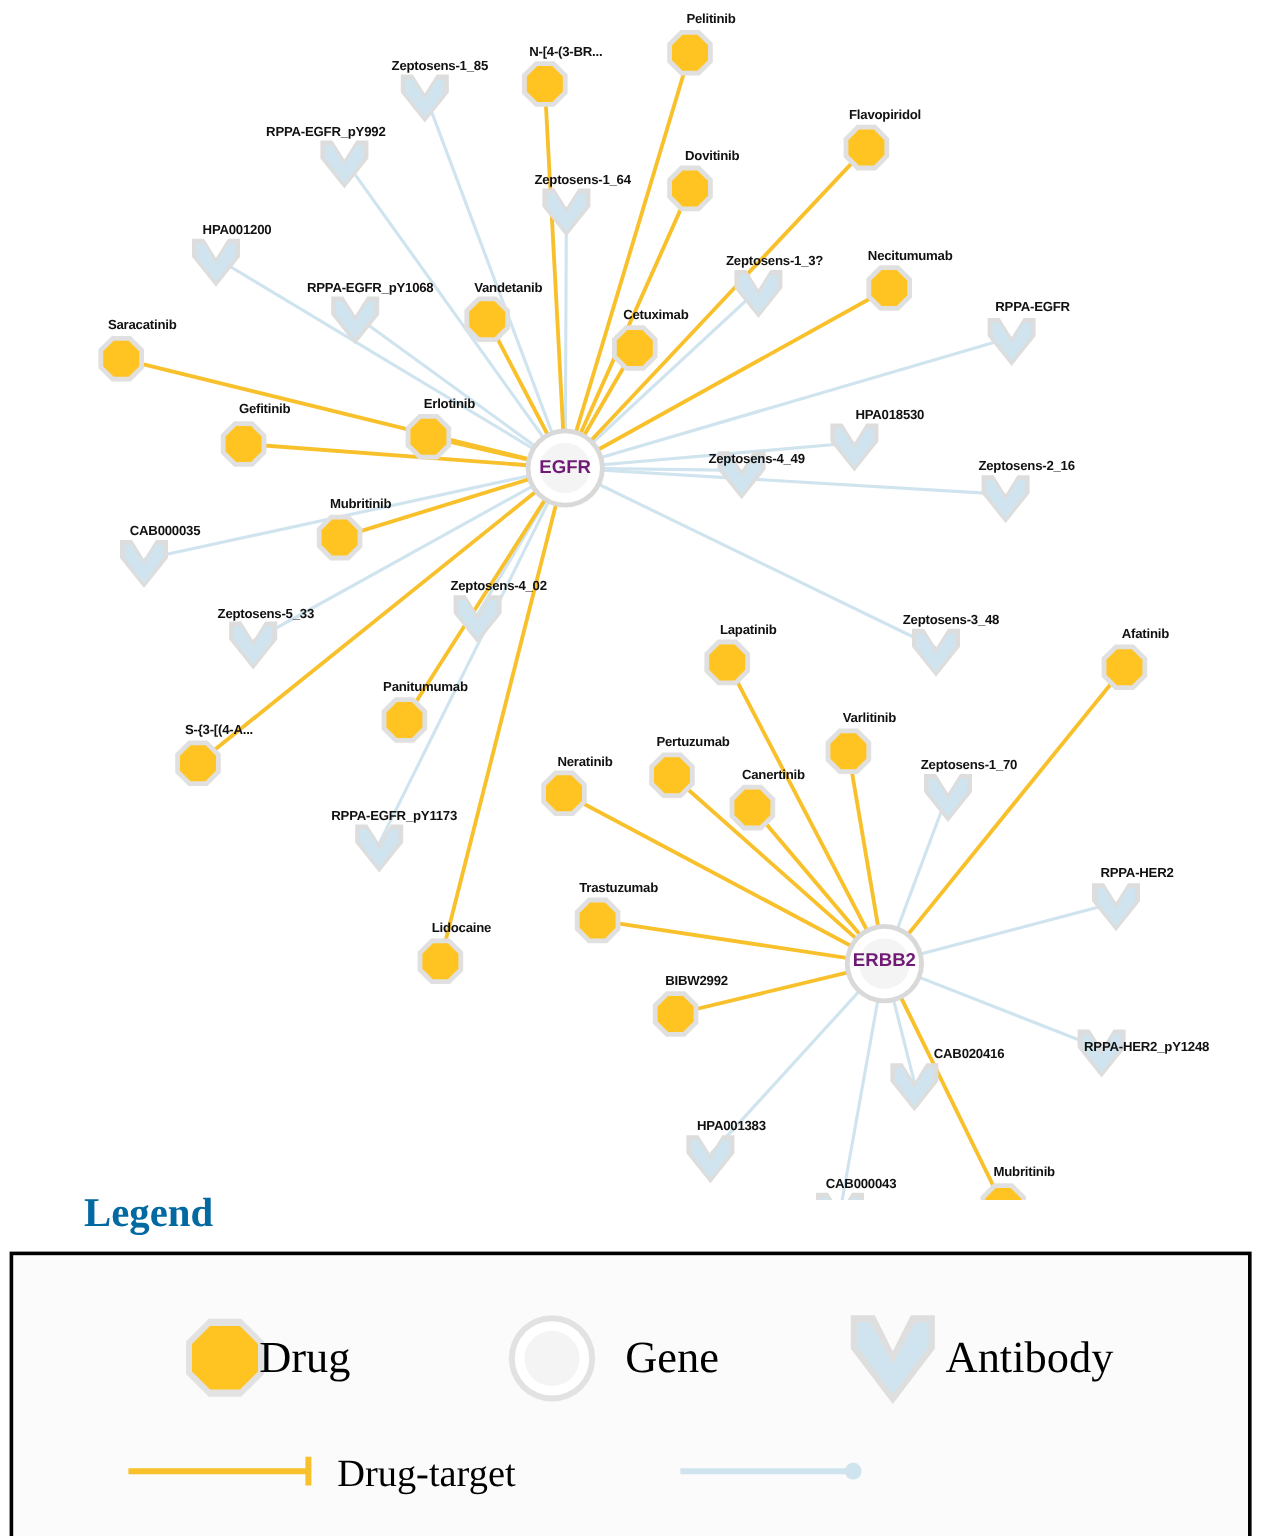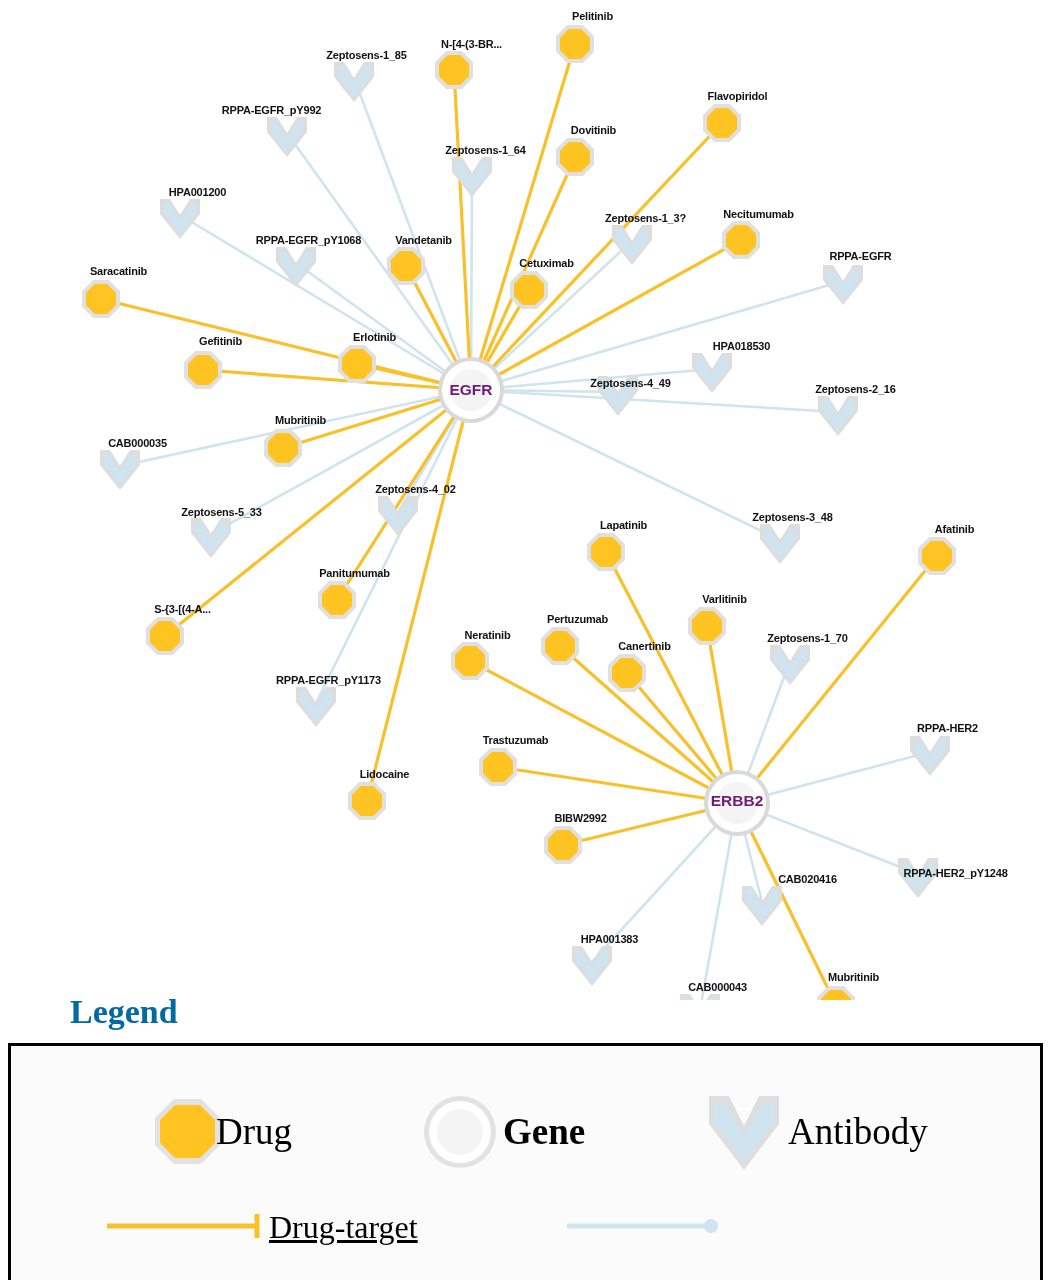--- a/index.html
+++ b/index.html
@@ -396,16 +396,16 @@
     <g>
       <line x1="96" y1="180" x2="246" y2="180" stroke="#f8c02a" stroke-width="5"></line>
       <line x1="246" y1="168" x2="246" y2="192" stroke="#f8c02a" stroke-width="5"></line>
     </g>
     <g>
       <line x1="556" y1="180" x2="696" y2="180" stroke="#cfe4ee" stroke-width="5"></line>
       <circle cx="700" cy="180" r="7" fill="#cfe4ee"></circle>
     </g>
   </svg>
   <div class="legend-item-label" style="left:205px; top:64px;">Drug</div>
-  <div class="legend-item-label" style="left:492px; top:64px;font-weight:bold;">Gene</div>
+  <div class="legend-item-label" style="left:510px; top:64px;">Gene</div>
   <div class="legend-item-label" style="left:777px; top:64px;">Antibody</div>
-  <div class="legend-edge-label" style="left:258px; top:163px;text-decoration:underline;">Drug-target</div>
+  <div class="legend-edge-label" style="left:270px; top:163px;">Drug-target</div>
 </div>
 
 </body></html>

